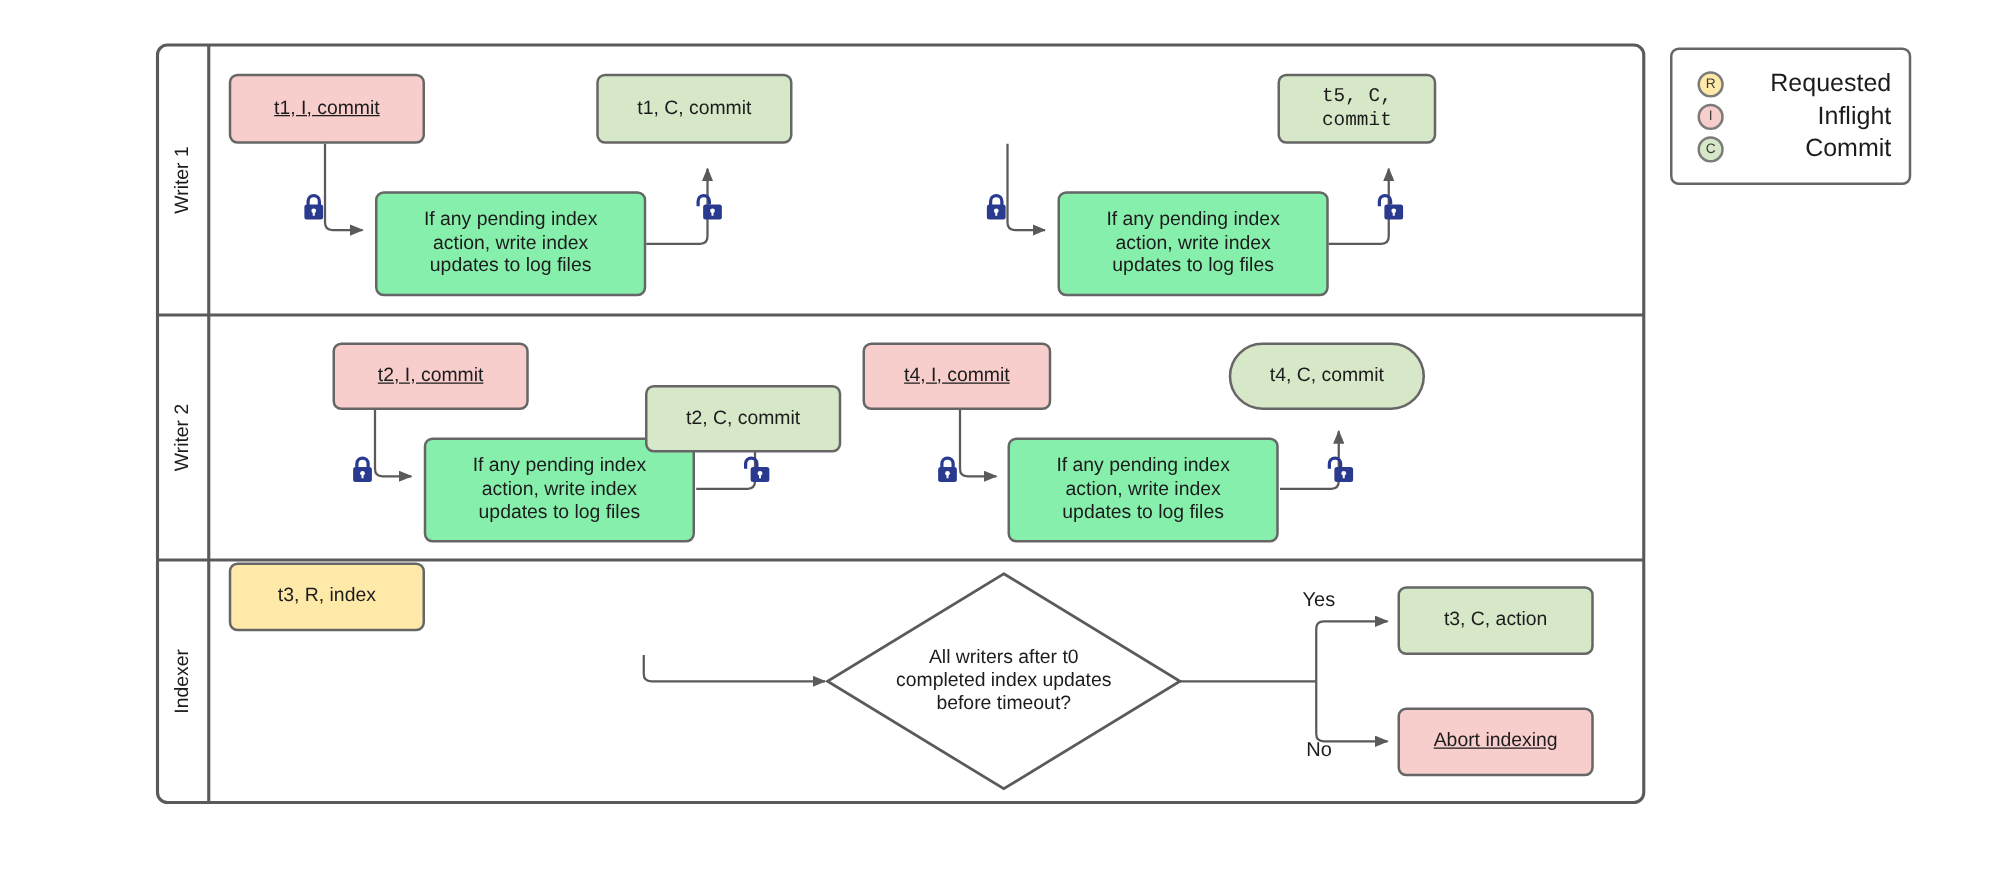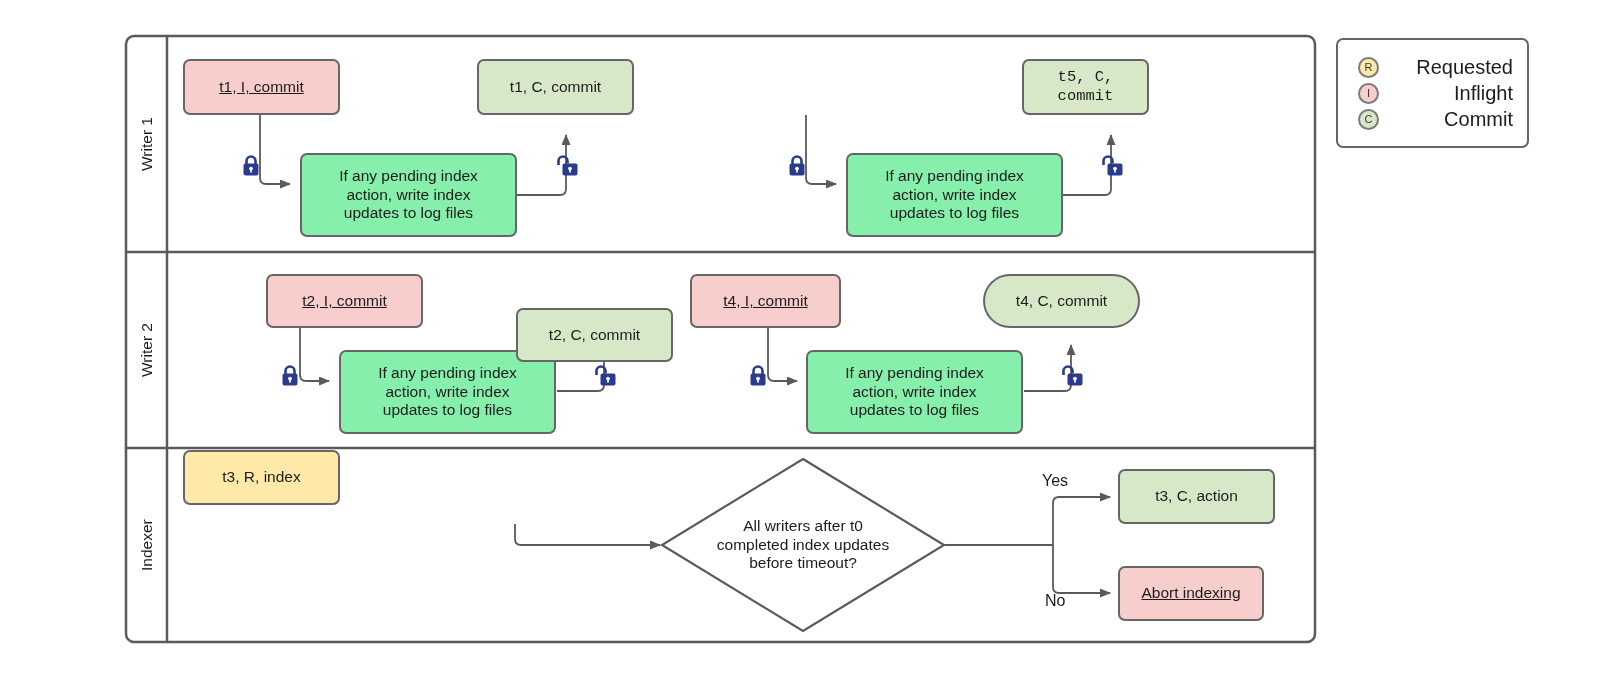--- a/index.html
+++ b/index.html
@@ -219,21 +219,21 @@
 
   <div class="node" style="left:678px;top:505px;width:250px;height:80px;border:none;background:transparent;white-space:pre-line;">All writers after t0
 completed index updates
 before timeout?</div>
 
   <div class="edge-label" style="left:1042px;top:472px;">Yes</div>
   <div class="edge-label" style="left:1045px;top:592px;">No</div>
 
   <div class="node green" style="left:1118px;top:469px;width:157px;height:55px;">t3, C, action</div>
 
-  <div class="node pink" style="left:1118px;top:566px;width:146px;height:55px;">Abort indexing</div>
+  <div class="node pink" style="left:1118px;top:566px;width:157px;height:55px;">Abort indexing</div>
 
   <div id="legend">
     <div class="legend-row">
       <span class="legend-badge r">R</span>
       <span class="legend-label">Requested</span>
     </div>
     <div class="legend-row">
       <span class="legend-badge i">I</span>
       <span class="legend-label">Inflight</span>
     </div>

